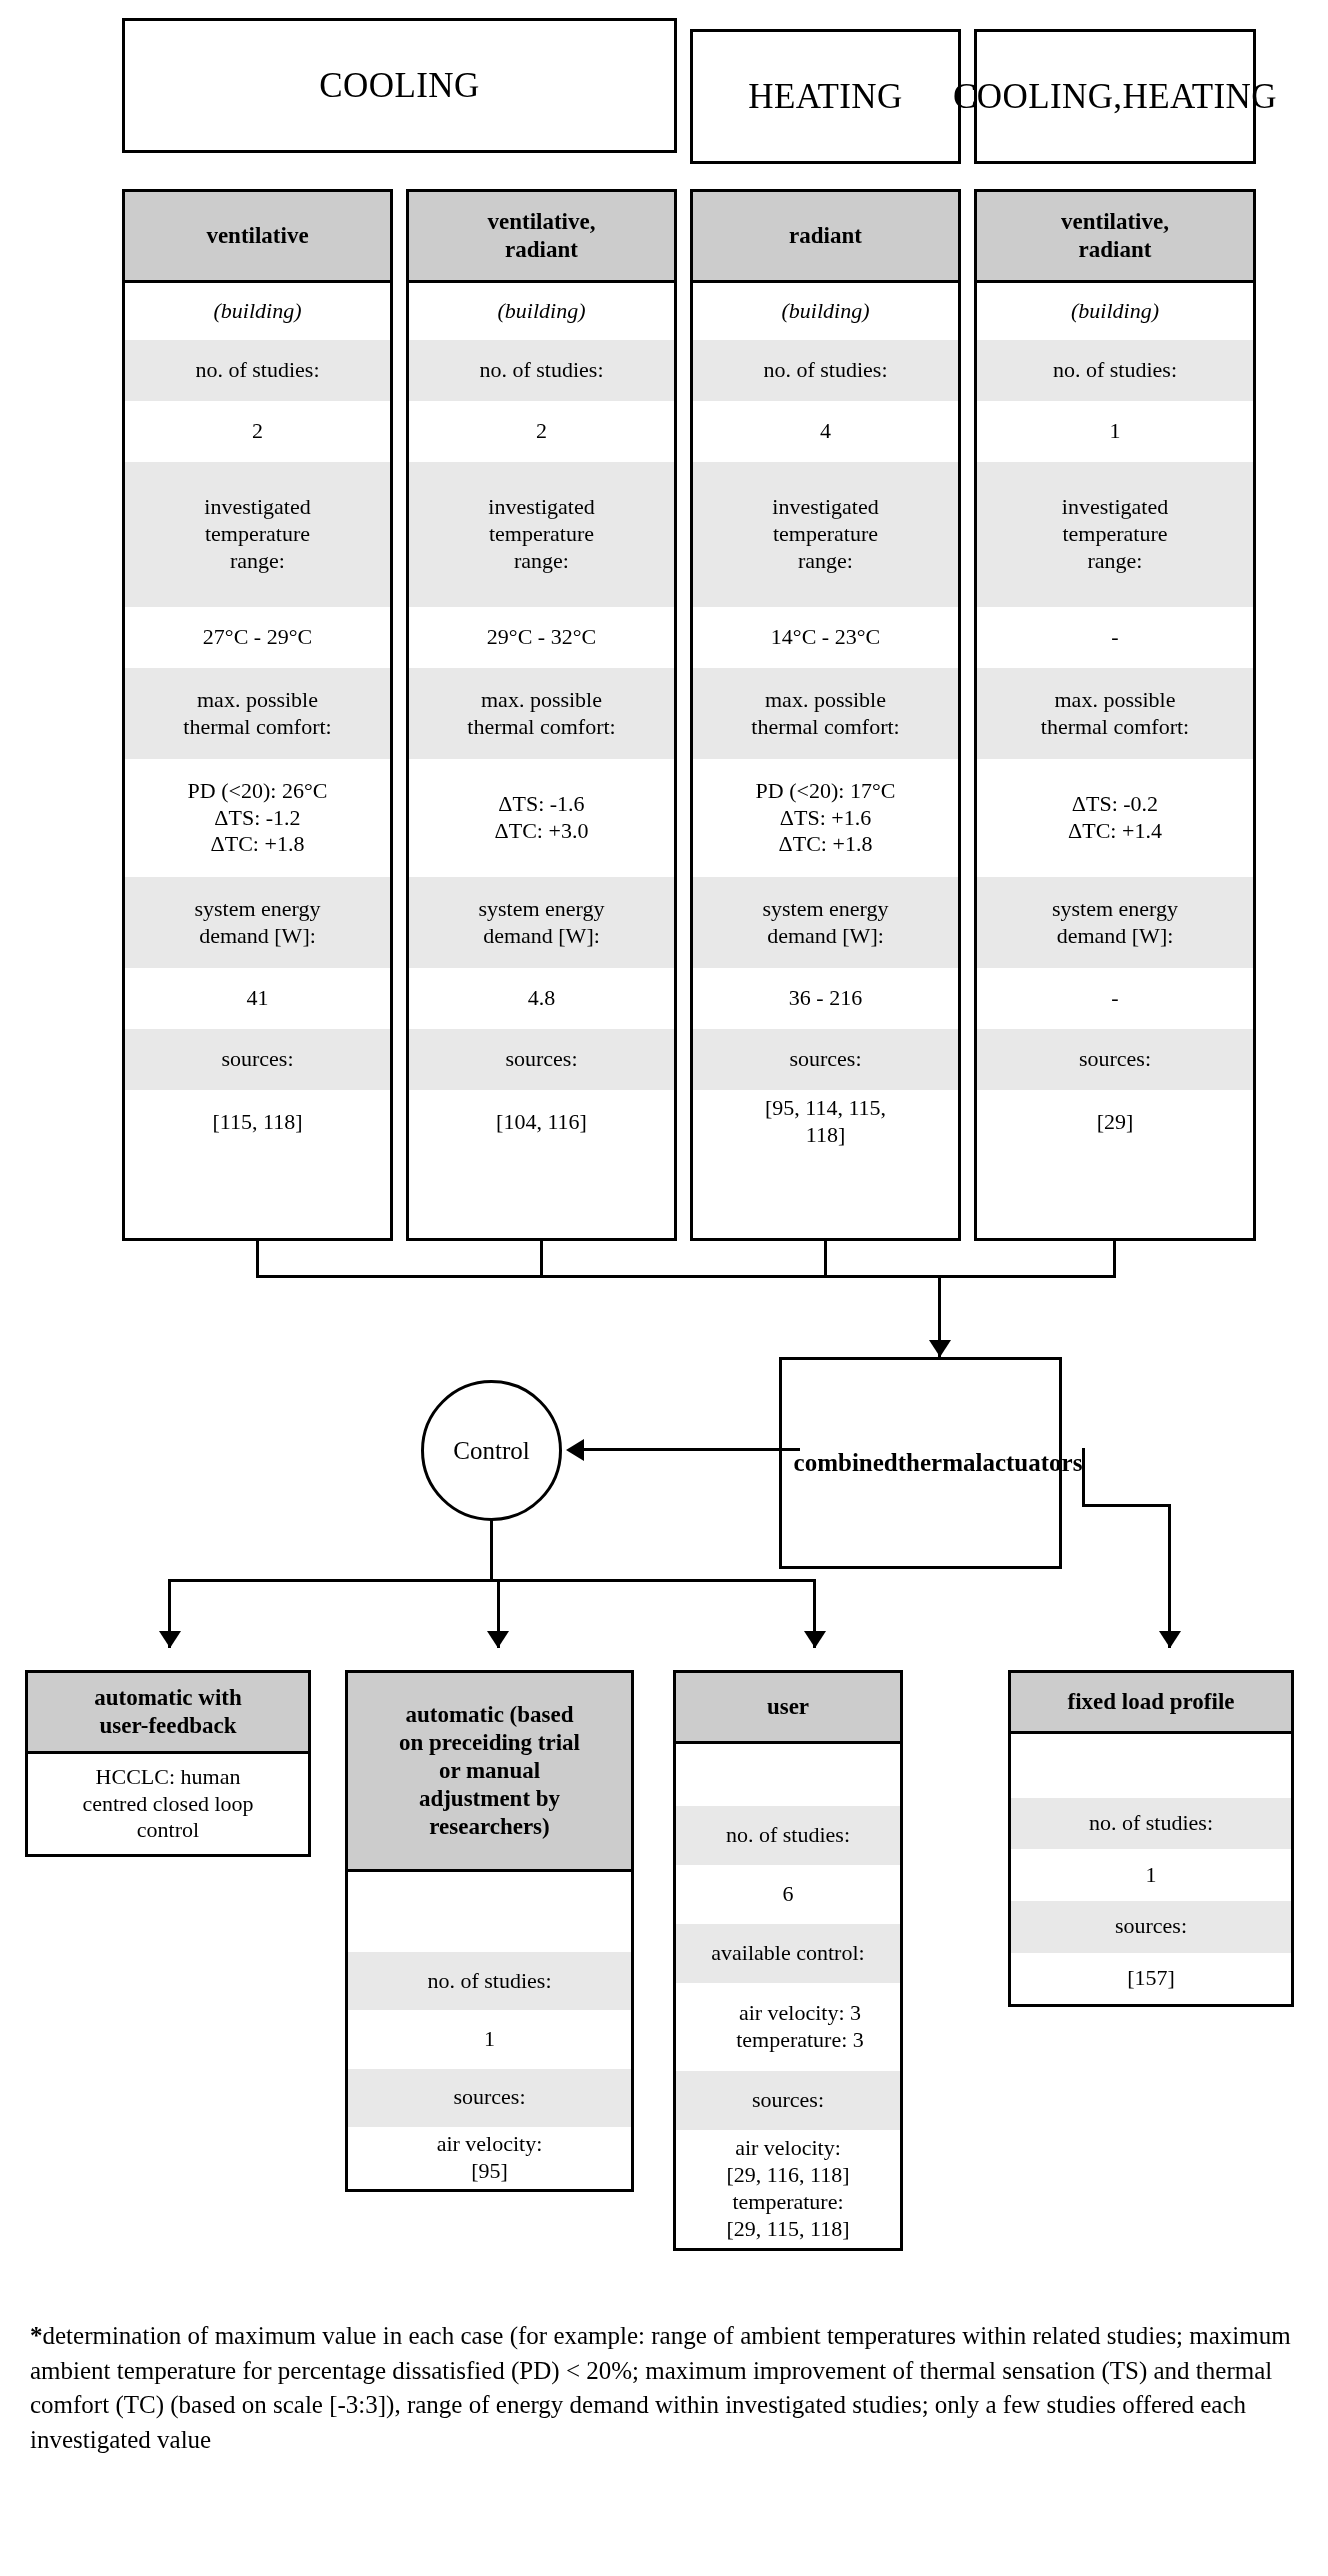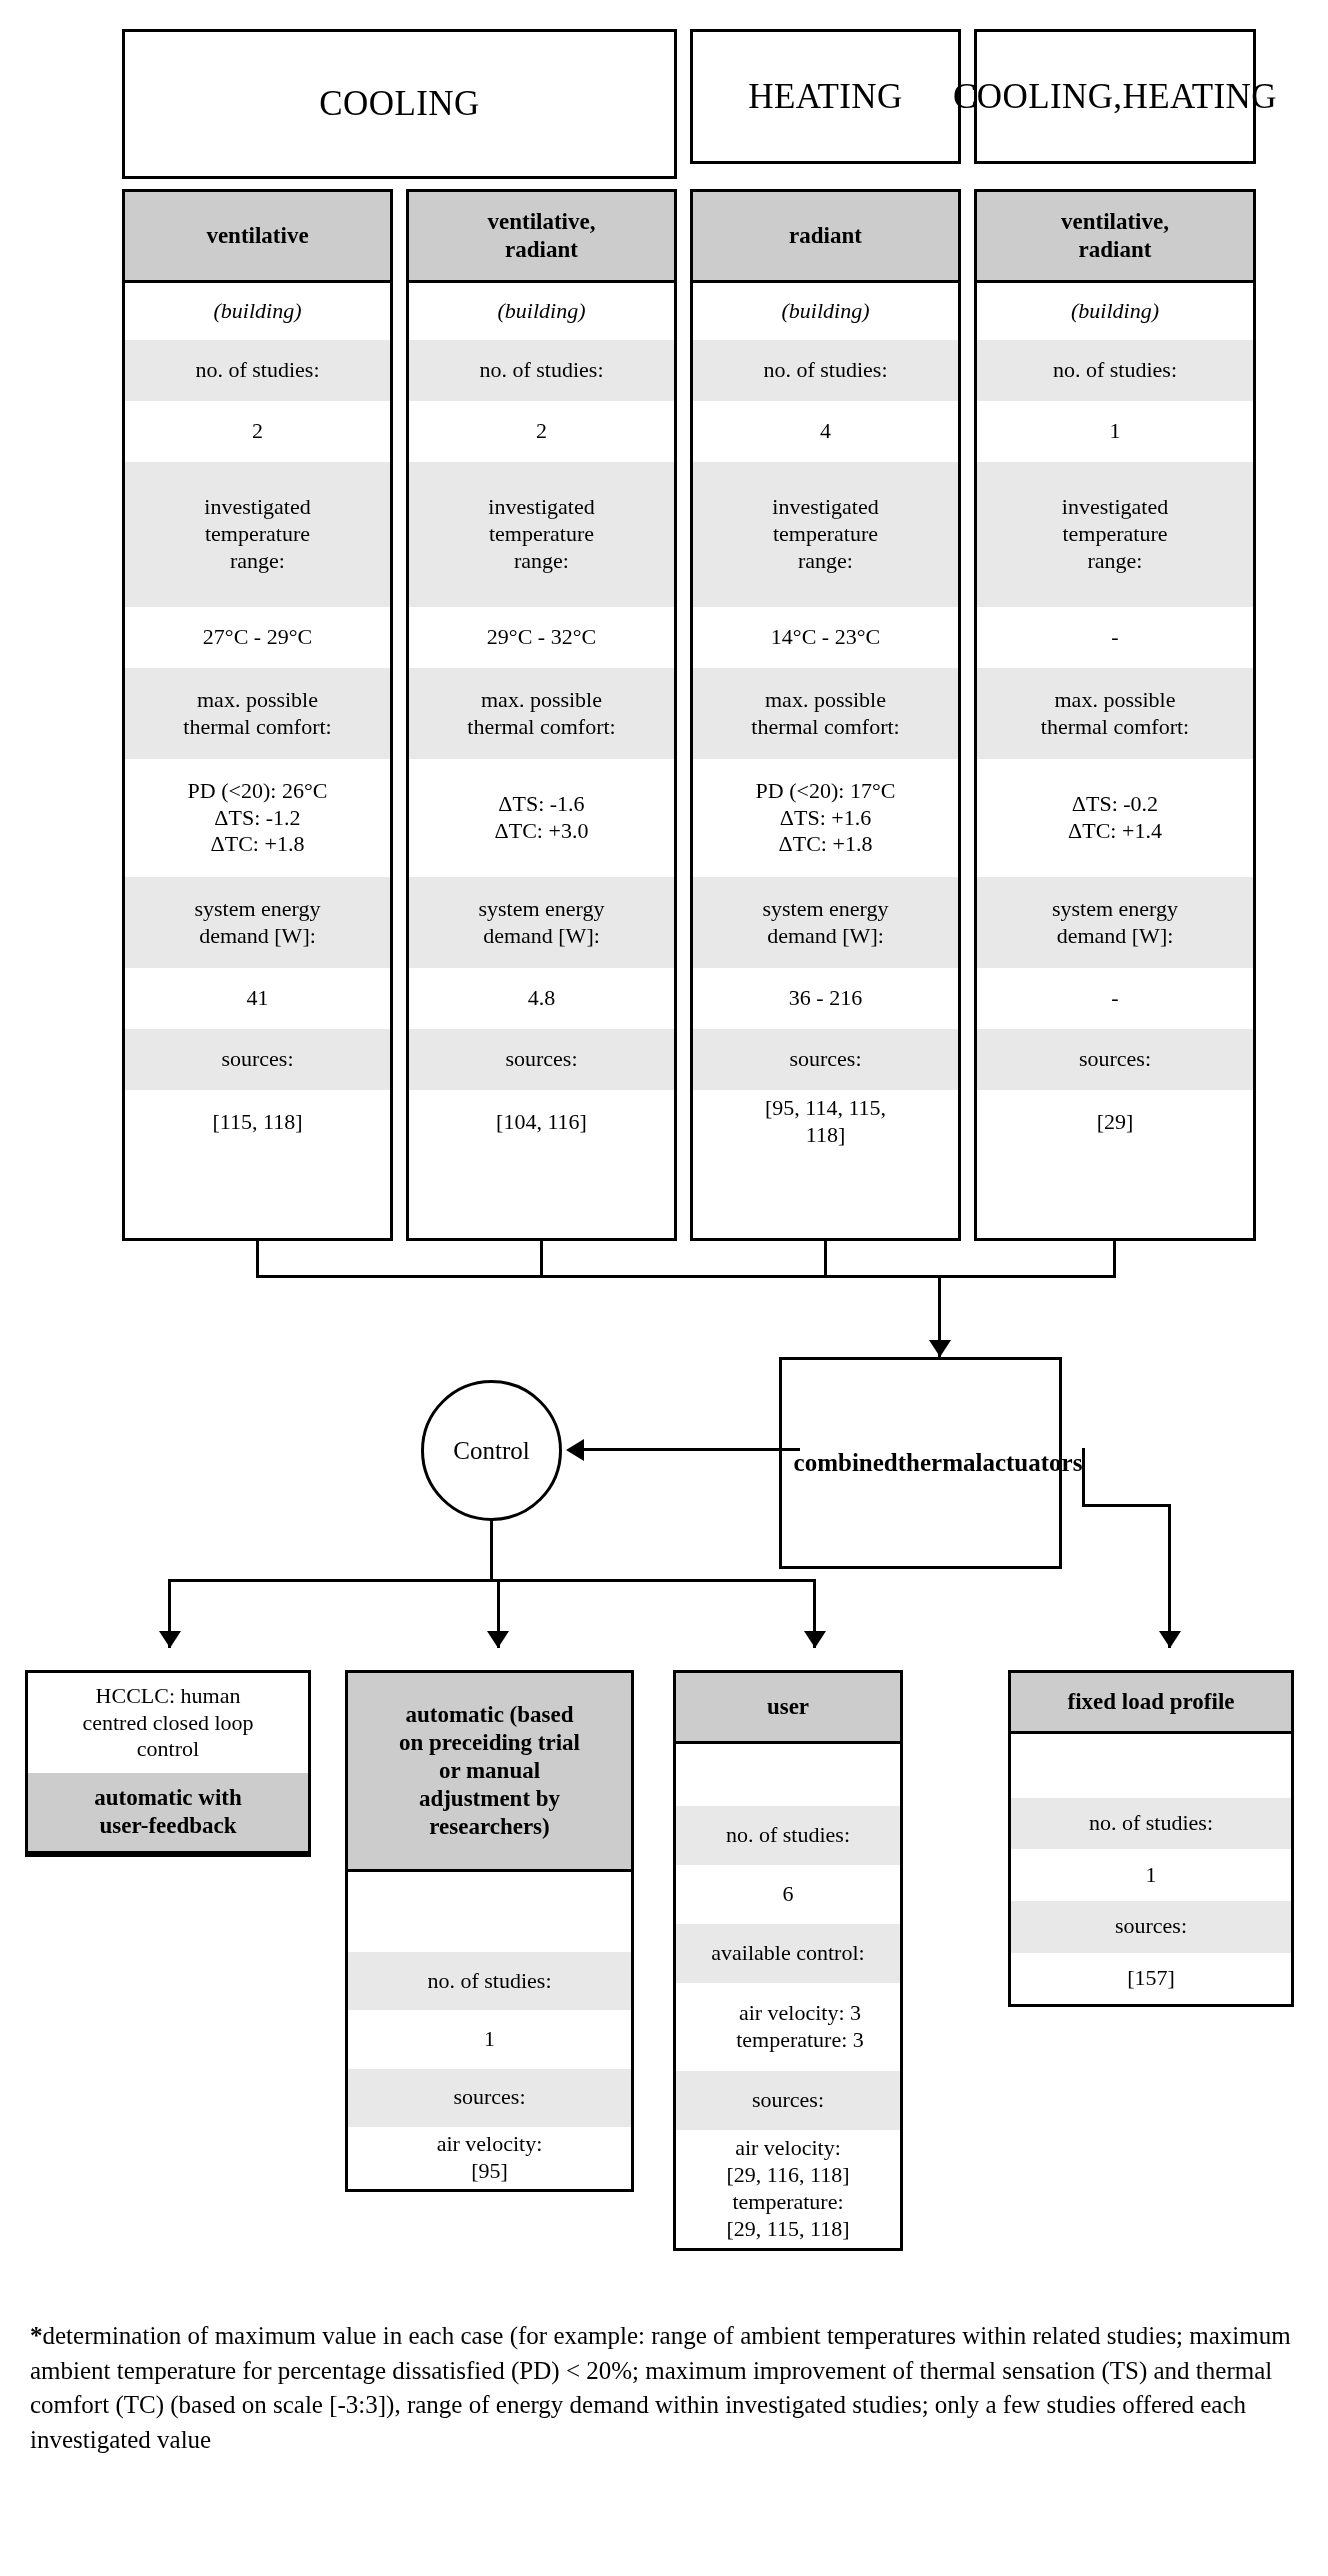--- a/index.html
+++ b/index.html
@@ -139,21 +139,21 @@
     line-height: 1.38;
     text-align: left;
   }
   .footnote b { font-weight: bold; }
 </style>
 </head>
 <body>
 
 <div class="canvas">
 
-  <div class="box cat-box" style="left:122px; top:29px; width:555px; height:150px;">
+  <div class="box cat-box" style="left:122px; top:18px; width:555px; height:135px;">
     <span><span class="ln">COOLING</span></span>
   </div>
 
   <div class="box cat-box" style="left:690px; top:29px; width:271px; height:135px;">
     <span><span class="ln">HEATING</span></span>
   </div>
 
   <div class="box cat-box" style="left:974px; top:29px; width:282px; height:135px;">
     <span><span class="ln">COOLING,</span><span class="ln">HEATING</span></span>
   </div>
@@ -366,28 +366,28 @@
   <div class="arrow-down" style="left:487px; top:1631px;"></div>
   <div class="vline" style="left:813px; top:1579px; height:69px;"></div>
   <div class="arrow-down" style="left:804px; top:1631px;"></div>
 
   <div class="vline" style="left:1082px; top:1448px; height:59px;"></div>
   <div class="hline" style="left:1082px; top:1504px; width:89px;"></div>
   <div class="vline" style="left:1168px; top:1504px; height:144px;"></div>
   <div class="arrow-down" style="left:1159px; top:1631px;"></div>
 
   <div class="col" style="left:25px; top:1670px; width:286px; height:187px;">
+    <div class="cell hdr" style="height:81px;">
+        <span class="ln">automatic with</span>
+        <span class="ln">user-feedback</span>
+      </div>
     <div class="cell val" style="height:103px;">
         <span class="ln">HCCLC: human</span>
         <span class="ln">centred closed loop</span>
         <span class="ln">control</span>
-      </div>
-    <div class="cell hdr" style="height:81px;">
-        <span class="ln">automatic with</span>
-        <span class="ln">user-feedback</span>
       </div>
   </div>
 
   <div class="col" style="left:345px; top:1670px; width:289px; height:522px;">
     <div class="cell hdr" style="height:202px;">
         <span class="ln">automatic (based</span>
         <span class="ln">on preceiding trial</span>
         <span class="ln">or manual</span>
         <span class="ln">adjustment by</span>
         <span class="ln">researchers)</span>

